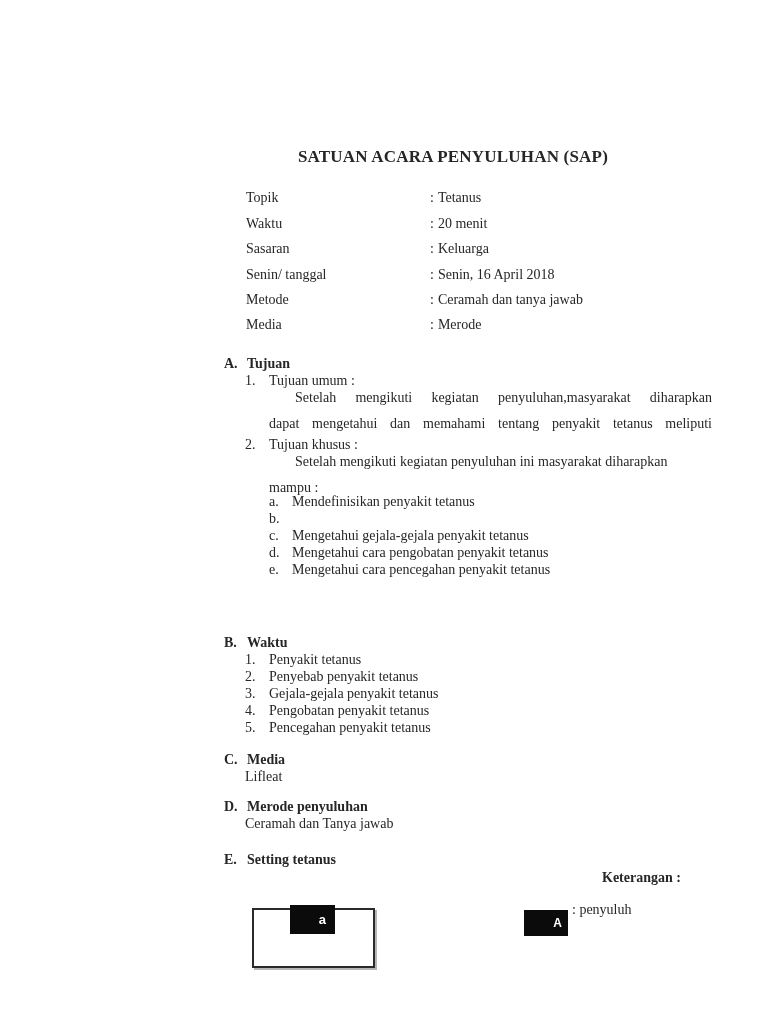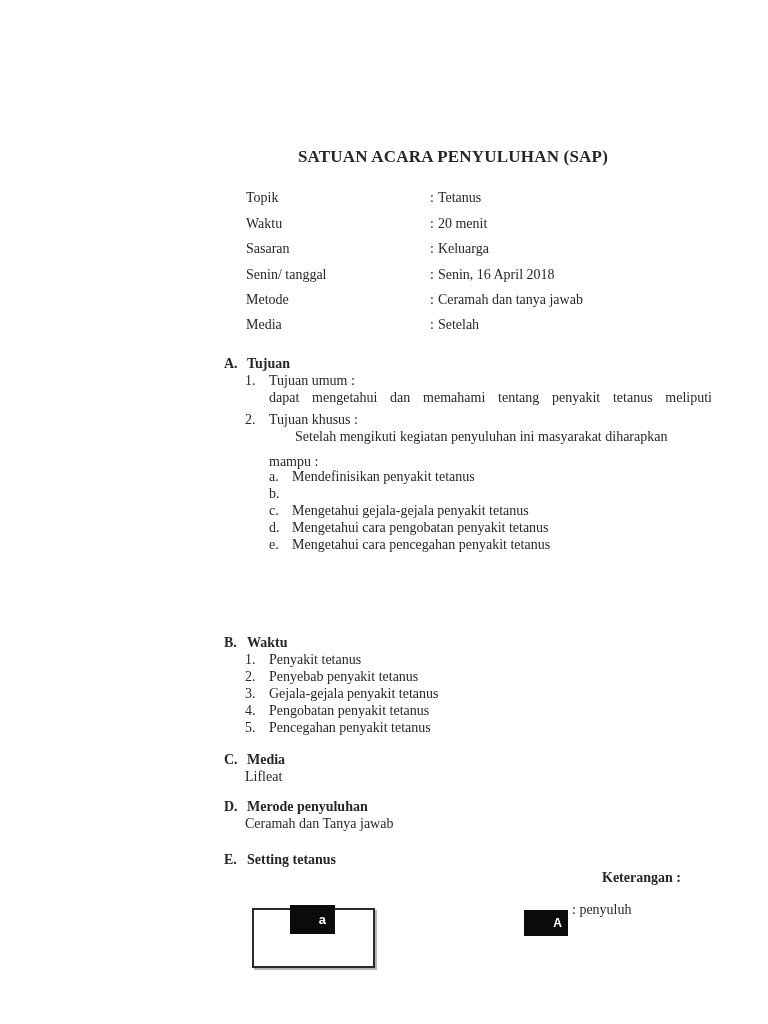--- a/index.html
+++ b/index.html
@@ -100,34 +100,35 @@
       <span class="meta-value">Senin, 16 April 2018</span>
     </div>
     <div class="meta-row">
       <span class="meta-label">Metode</span>
       <span class="meta-sep">:</span>
       <span class="meta-value">Ceramah dan tanya jawab</span>
     </div>
     <div class="meta-row">
       <span class="meta-label">Media</span>
       <span class="meta-sep">:</span>
-      <span class="meta-value">Setelah</span>
+      <span class="meta-value">Merode</span>
     </div>
   </div>
 
   <section class="abs section sec-a">
     <div class="sec-heading">
       <span class="sec-letter">A.</span>
       <span class="sec-title">Tujuan</span>
     </div>
     <div class="num-item">
       <span class="num">1.</span>
       <span class="num-label">Tujuan umum :</span>
     </div>
     <div class="para">
+      <div class="pline indent stretch">Setelah mengikuti kegiatan penyuluhan,masyarakat diharapkan</div>
       <div class="pline stretch">dapat mengetahui dan memahami tentang penyakit tetanus meliputi</div>
     </div>
     <div class="num-item">
       <span class="num">2.</span>
       <span class="num-label">Tujuan khusus :</span>
     </div>
     <div class="para">
       <div class="pline indent">Setelah mengikuti kegiatan penyuluhan ini masyarakat diharapkan</div>
       <div class="pline">mampu :</div>
     </div>

